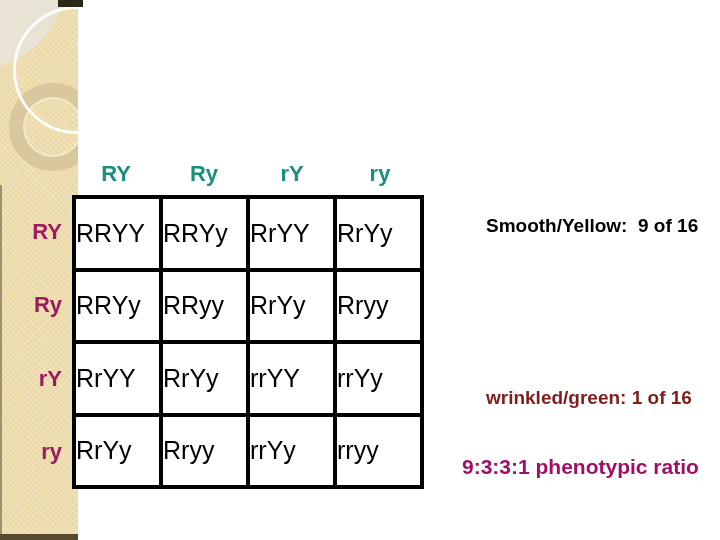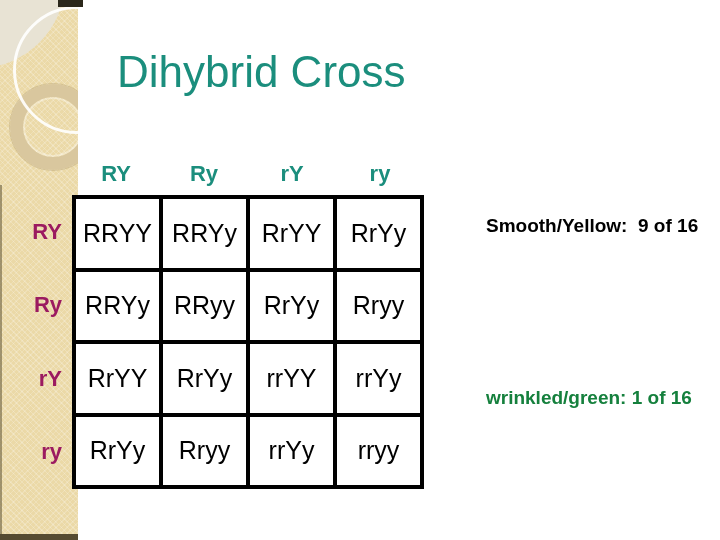--- a/index.html
+++ b/index.html
@@ -78,53 +78,52 @@
     color:#9b1a60;font-size:22px;font-weight:bold;
   }
   table.punnett{
     position:absolute;left:72px;top:195px;
     width:352px;height:294px;
     border-collapse:collapse;table-layout:fixed;
     background:#ffffff;
   }
   table.punnett td{
     border:4px solid #000000;
-    text-align:center;vertical-align:middle;
+    text-align:left;vertical-align:middle;
     font-size:25px;color:#000000;
     background:#ffffff;
     padding:0;
   }
 
   
   .annotation{
     position:absolute;left:486px;
     font-size:19px;font-weight:bold;color:#000000;
     white-space:pre;line-height:21px;
   }
-  .annotation.brown{color:#15803d;text-align:right;}
+  .annotation.brown{color:#7f1d1d;text-align:right;}
   .annotation.ratio{
     left:462px;font-size:21px;color:#9e1068;line-height:23px;
   }
   .a0{top:215px;} .a1{top:272px;} .a2{top:329px;} .a3{top:387px;} .a4{top:455px;}
 </style>
 </head>
 <body>
 
 <div class="slide">
 
   <div class="band">
     <div class="light-circle"></div>
     <div class="ring"></div>
     <div class="white-circle"></div>
     <div class="band-left-edge"></div>
     <div class="band-bottom"></div>
   </div>
   <div class="notch"></div>
 
-  <h1 class="title">Dihybrid Cross</h1>
 
   <div class="col-headers">
     <span>RY</span>
     <span>Ry</span>
     <span>rY</span>
     <span>ry</span>
   </div>
 
   <div class="row-headers">
     <div>RY</div>
@@ -157,14 +156,15 @@
         <td>RrYy</td>
         <td>Rryy</td>
         <td>rrYy</td>
         <td>rryy</td>
       </tr>
     </tbody>
   </table>
 
   <div class="annotation a0">Smooth/Yellow:  9 of 16</div>
   <div class="annotation brown a3">wrinkled/green: 1 of 16</div>
+  <div class="annotation ratio a4">9:3:3:1 phenotypic ratio</div>
 
 </div>
 
 </body></html>

